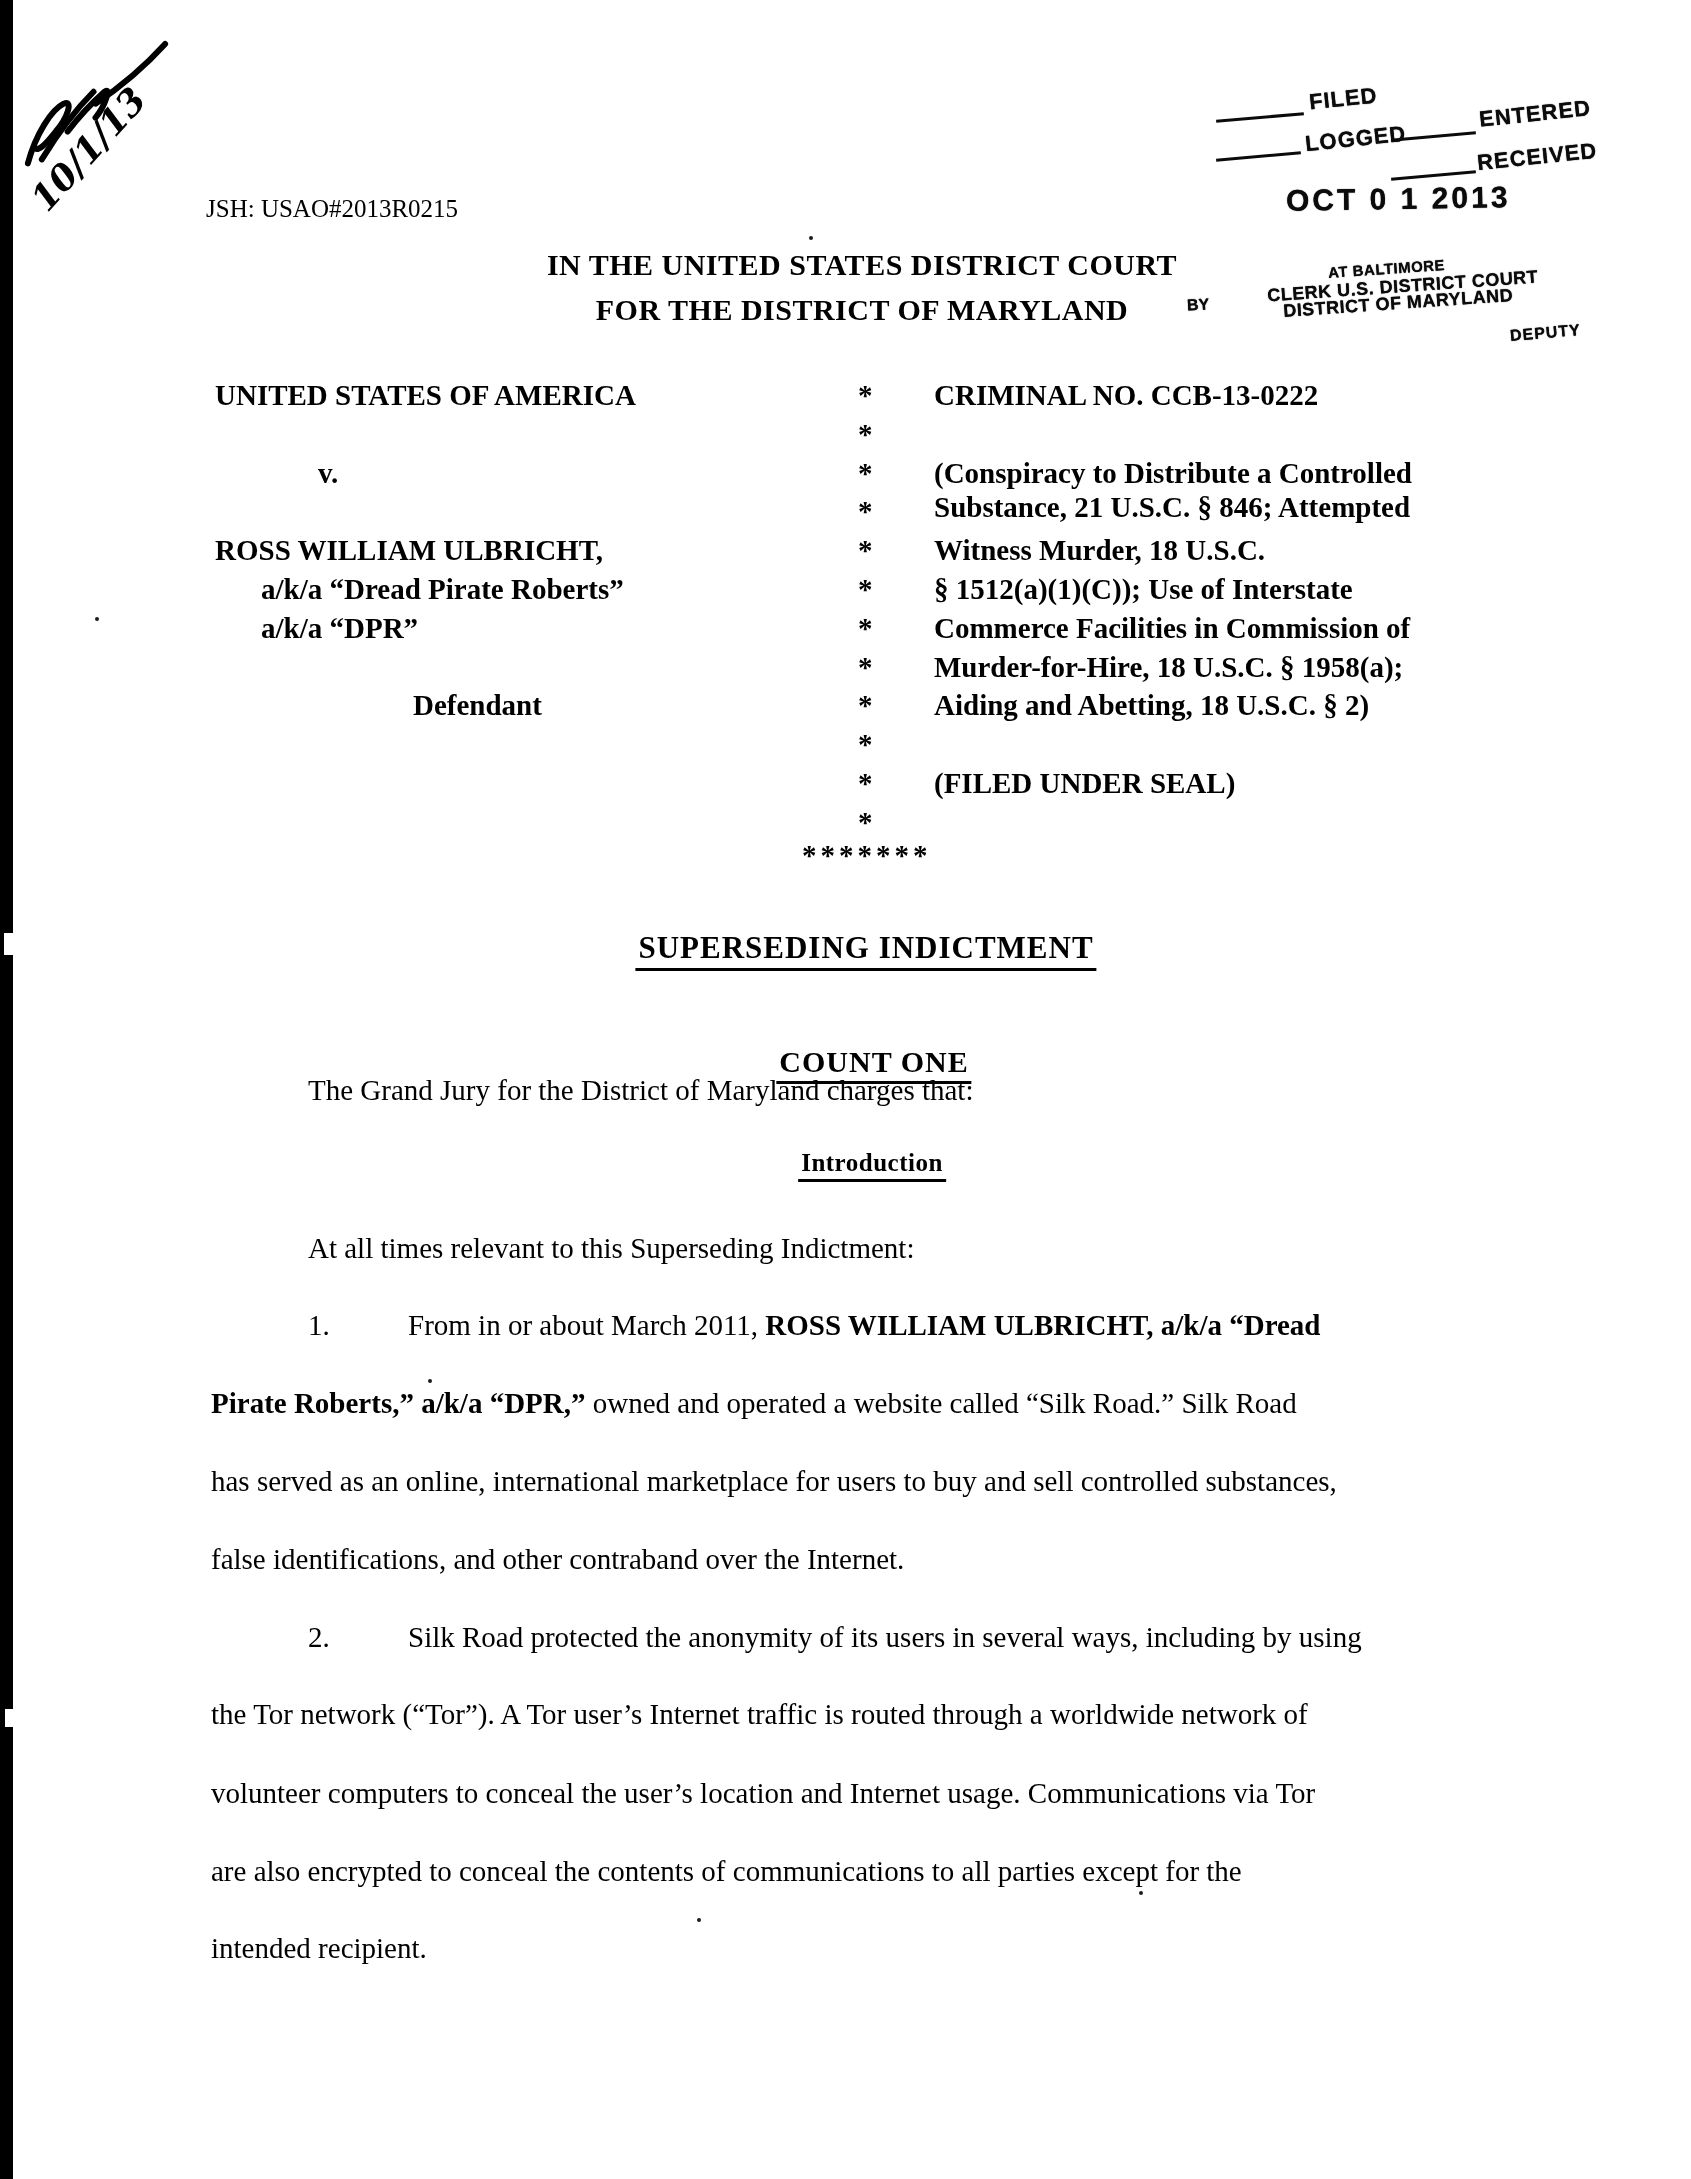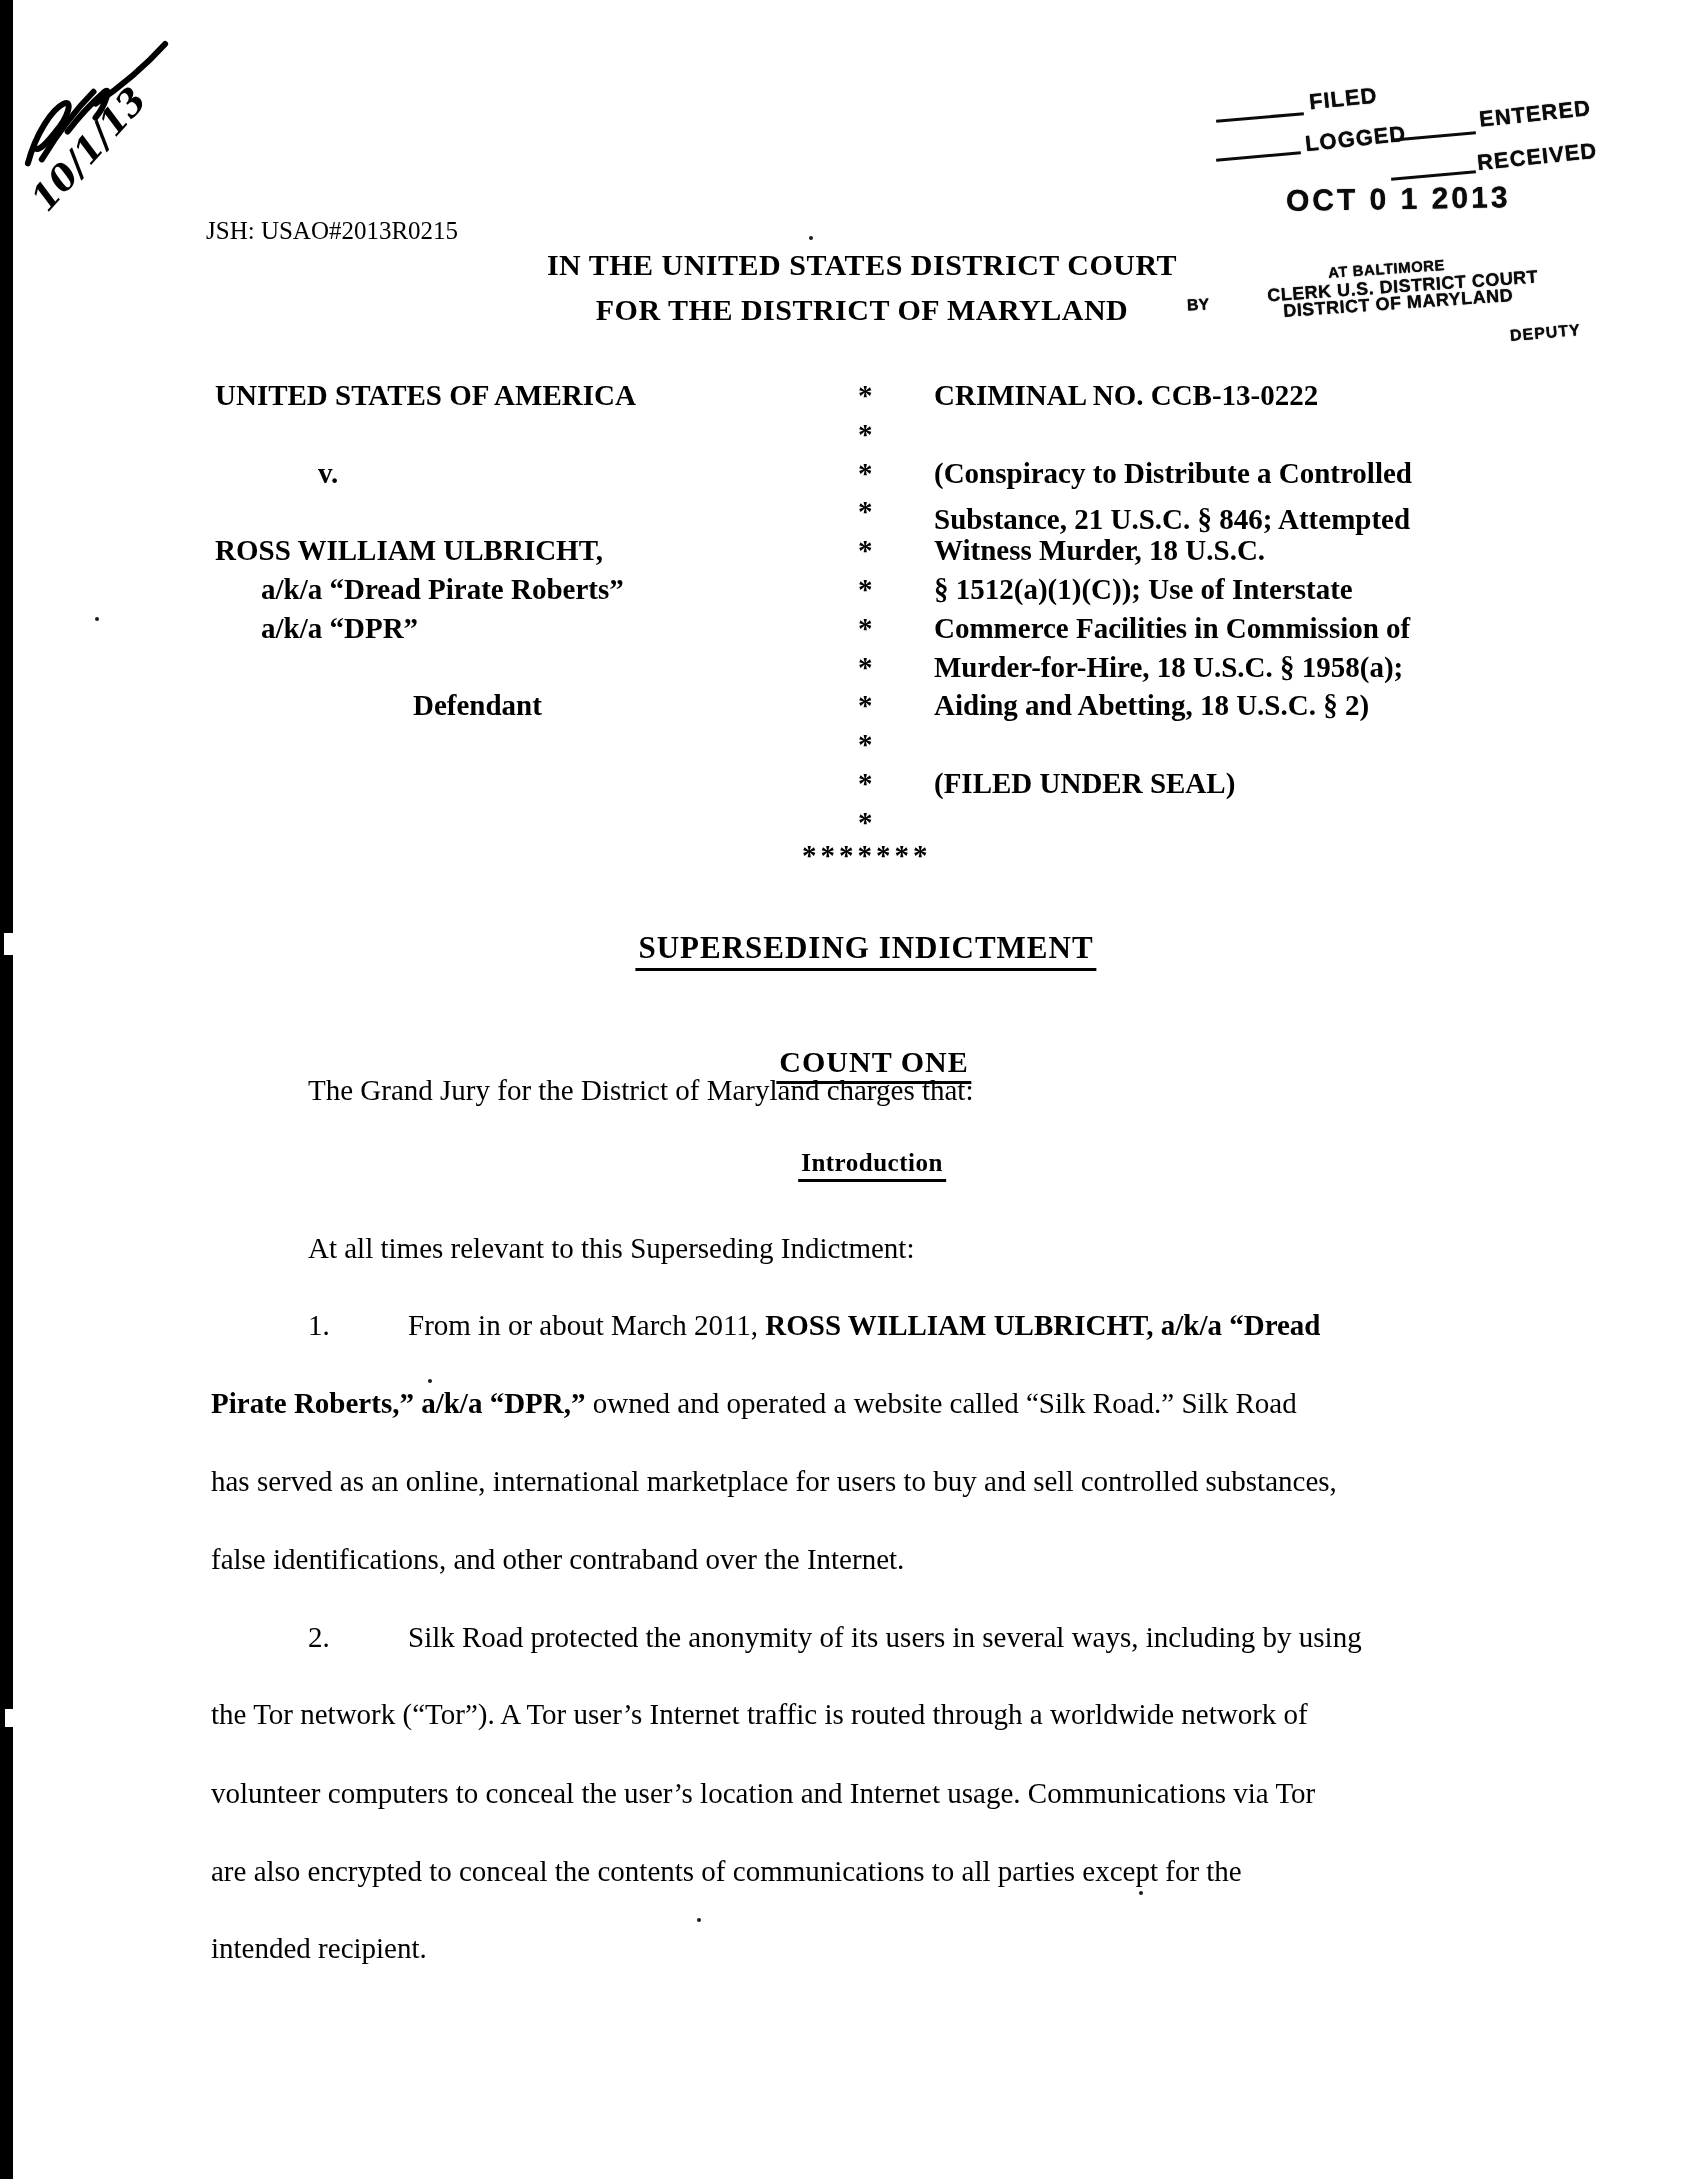--- a/index.html
+++ b/index.html
@@ -41,21 +41,21 @@
   <svg class="hw" width="179" height="199" viewBox="0 0 180 200">
     <g fill="none" stroke="#000" stroke-width="6" stroke-linecap="round">
       <path d="M158,8 C138,30 112,52 88,68"></path>
       <path d="M20,128 C28,98 44,74 56,68 C66,64 60,82 48,96 C40,106 30,118 27,112"></path>
       <path d="M34,124 C50,98 68,74 86,56"></path>
       <path d="M60,96 C72,80 88,64 97,56 C104,50 98,70 88,82"></path>
     </g>
     <text x="26" y="172" transform="rotate(-48 40 160)" font-family="DejaVu Serif, serif" font-style="italic" font-weight="bold" font-size="36">10/1/13</text>
   </svg>
 
-  <div class="abs" style="left:206px;top:195px;font-size:25px;margin-top:22px;">JSH: USAO#2013R0215</div>
+  <div class="abs" style="left:206px;top:195px;font-size:25px;">JSH: USAO#2013R0215</div>
 
   <div class="stamp-line" style="left:1216px;top:116px;width:88px;"></div>
   <div class="abs stamp stamp-word" style="left:1309px;top:86px;">FILED</div>
   <div class="stamp-line" style="left:1391px;top:135px;width:85px;"></div>
   <div class="abs stamp stamp-word" style="left:1479px;top:101px;">ENTERED</div>
   <div class="stamp-line" style="left:1216px;top:155px;width:85px;"></div>
   <div class="abs stamp stamp-word" style="left:1305px;top:126px;">LOGGED</div>
   <div class="stamp-line" style="left:1391px;top:174px;width:85px;"></div>
   <div class="abs stamp stamp-word" style="left:1477px;top:144px;">RECEIVED</div>
   <div class="abs stamp" style="left:1286px;top:182px;font-size:30px;letter-spacing:3px;transform:rotate(-1deg);">OCT 0 1 2013</div>
@@ -88,21 +88,21 @@
     <span class="star-cell" style="top:233px;">*</span>
     <span class="star-cell" style="top:272px;">*</span>
     <span class="star-cell" style="top:310px;">*</span>
     <span class="star-cell" style="top:349px;">*</span>
     <span class="star-cell" style="top:388px;">*</span>
     <span class="star-cell" style="top:427px;">*</span>
 
     <span class="right-cell" style="top:0;">CRIMINAL NO.  CCB-13-0222</span>
     <span class="right-cell" style="top:39px;"></span>
     <span class="right-cell" style="top:78px;">(Conspiracy to Distribute a Controlled</span>
-    <span class="right-cell" style="top:124px;text-align:right;">Substance, 21 U.S.C. § 846; Attempted</span>
+    <span class="right-cell" style="top:112px;text-align:right;">Substance, 21 U.S.C. § 846; Attempted</span>
     <span class="right-cell" style="top:155px;">Witness Murder, 18 U.S.C.</span>
     <span class="right-cell" style="top:194px;">§ 1512(a)(1)(C)); Use of Interstate</span>
     <span class="right-cell" style="top:233px;">Commerce Facilities in Commission of</span>
     <span class="right-cell" style="top:272px;">Murder-for-Hire, 18 U.S.C. § 1958(a);</span>
     <span class="right-cell" style="top:310px;">Aiding and Abetting, 18 U.S.C. § 2)</span>
     <span class="right-cell" style="top:349px;"></span>
     <span class="right-cell" style="top:388px;">(FILED UNDER SEAL)</span>
     <span class="right-cell" style="top:427px;"></span>
   </div>
 

